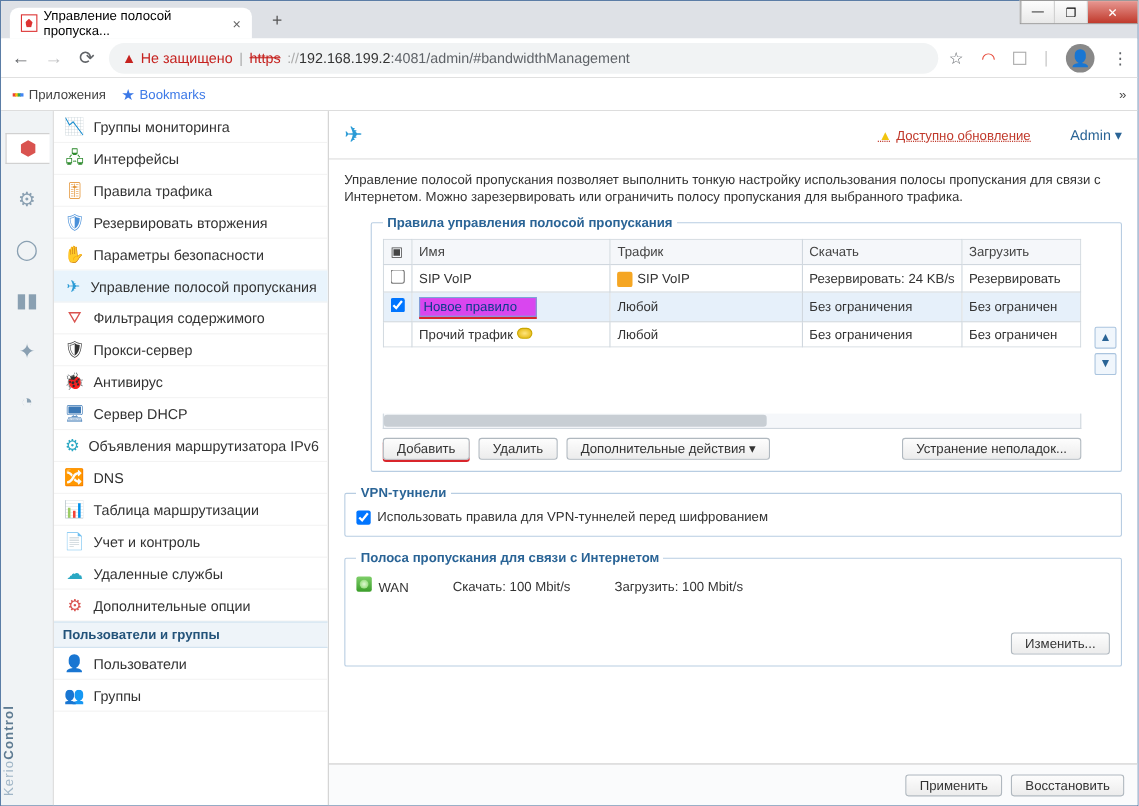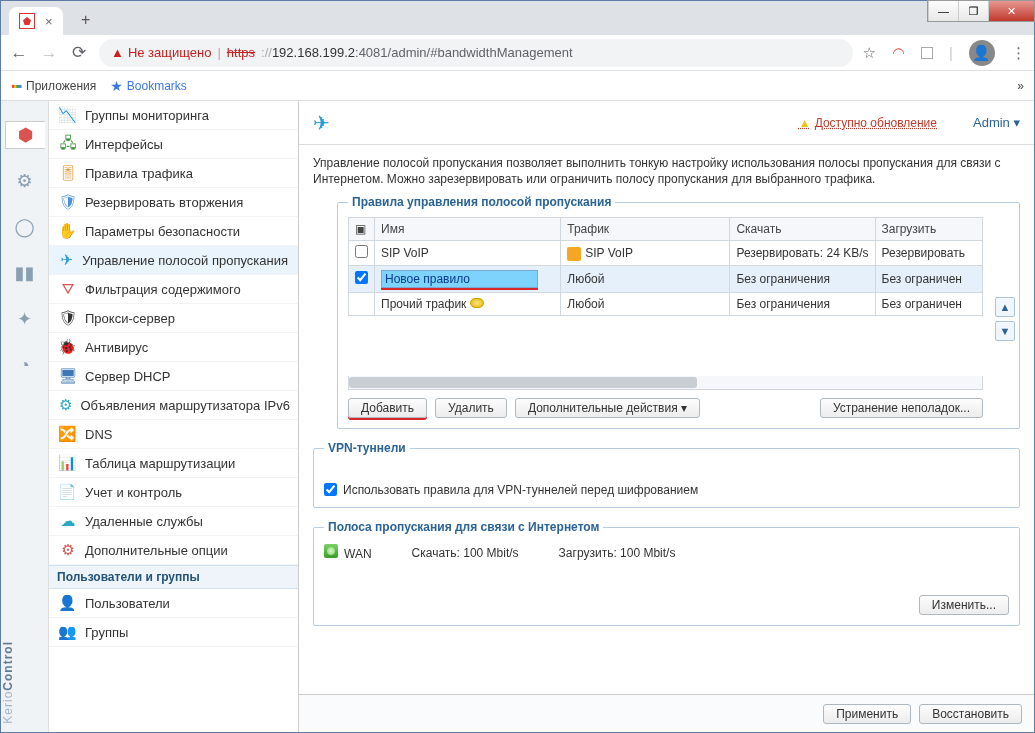--- a/index.html
+++ b/index.html
@@ -59,21 +59,21 @@
 
 fieldset.panel{ border:1px solid #b8cde2; border-radius:2px; margin-bottom:12px; padding:8px 10px 10px; position:relative;}
 fieldset.panel > legend{ color:#2a6496; font-weight:600; padding:0 4px; font-size:12px;}
 
 table.rules{ width:100%; border-collapse:collapse; background:#fff; }
 table.rules th, table.rules td{ border:1px solid #d0d7de; padding:4px 6px; text-align:left; font-weight:normal; font-size:12px; white-space:nowrap; overflow:hidden; text-overflow:ellipsis;}
 table.rules th{ background:#f5f7fa; color:#444;}
 .chk-col{ width:24px; text-align:center;}
 .sq{ display:inline-block; width:14px; height:14px; border-radius:2px; background:#f5a623; vertical-align:middle; margin-right:4px;}
 tr.selected td{ background:#e6f0fa;}
-.inline-input{ width:157px; height:18px; border:1px solid #7aa7d6; padding:0 3px; font-size:12px; background:#7dd3fc; color:#0a3b8c;}
+.inline-input{ width:107px; height:18px; border:1px solid #7aa7d6; padding:0 3px; font-size:12px; background:#d946ef; color:#0a3b8c;}
 .red-underline{ box-shadow: 0 2px 0 0 #d9252b; }
 .lamp{ display:inline-block; width:14px; height:10px; border-radius:5px; background: radial-gradient(#ffe680, #e0b100); border:1px solid #caa600;}
 
 .btn{ display:inline-flex; align-items:center; height:20px; padding:0 12px; background:linear-gradient(#fdfdfd,#ececec); border:1px solid #b0b8bf; border-radius:3px; font-size:12px; color:#333;}
 .btn-row{ display:flex; align-items:center; gap:8px; margin-top:8px;}
 .btn-row .grow{flex:1;}
 .btn.red-underline{ box-shadow: 0 2px 0 0 #d9252b;}
 
 .arrows{ position:absolute; right:4px; top:50%; transform:translateY(-50%); display:flex; flex-direction:column; gap:4px;}
 .arrow-btn{ width:20px; height:20px; border:1px solid #aac4de; background:#f0f6fc; color:#2a6496; display:flex; align-items:center; justify-content:center; font-size:11px; border-radius:2px;}
@@ -91,20 +91,21 @@
 <div class="win-buttons">
   <div class="win-btn">—</div>
   <div class="win-btn">❐</div>
   <div class="win-btn close">✕</div>
 </div>
 
 <div class="browser">
   <div class="tabbar">
     <div class="tab">
       <span class="favicon"></span>
+      <span>Управление полосой пропуска...</span>
       <span class="close">×</span>
     </div>
     <div class="newtab">+</div>
   </div>
 
   <div class="urlbar">
     <div class="nav-btn">←</div>
     <div class="nav-btn" style="opacity:.4">→</div>
     <div class="nav-btn">⟳</div>
     <div class="url-field">
@@ -303,21 +304,21 @@
             <span class="btn red-underline">Добавить</span>
             <span class="btn">Удалить</span>
             <span class="btn">Дополнительные действия ▾</span>
             <span class="grow"></span>
             <span class="btn">Устранение неполадок...</span>
           </div>
         </fieldset>
 
         <fieldset class="panel">
           <legend>VPN-туннели</legend>
-          <label style="display:flex; align-items:flex-start; gap:6px;margin-top:20px;">
+          <label style="display:flex; align-items:flex-end; gap:6px;">
             <input type="checkbox" checked="" style="">
             <span>Использовать правила для VPN-туннелей перед шифрованием</span>
           </label>
         </fieldset>
 
         <fieldset class="panel">
           <legend>Полоса пропускания для связи с Интернетом</legend>
           <div class="inline-row">
             <span><span class="globe"></span><span>WAN</span></span>
             <span><span>Скачать:</span> <span>100 Mbit/s</span></span>

